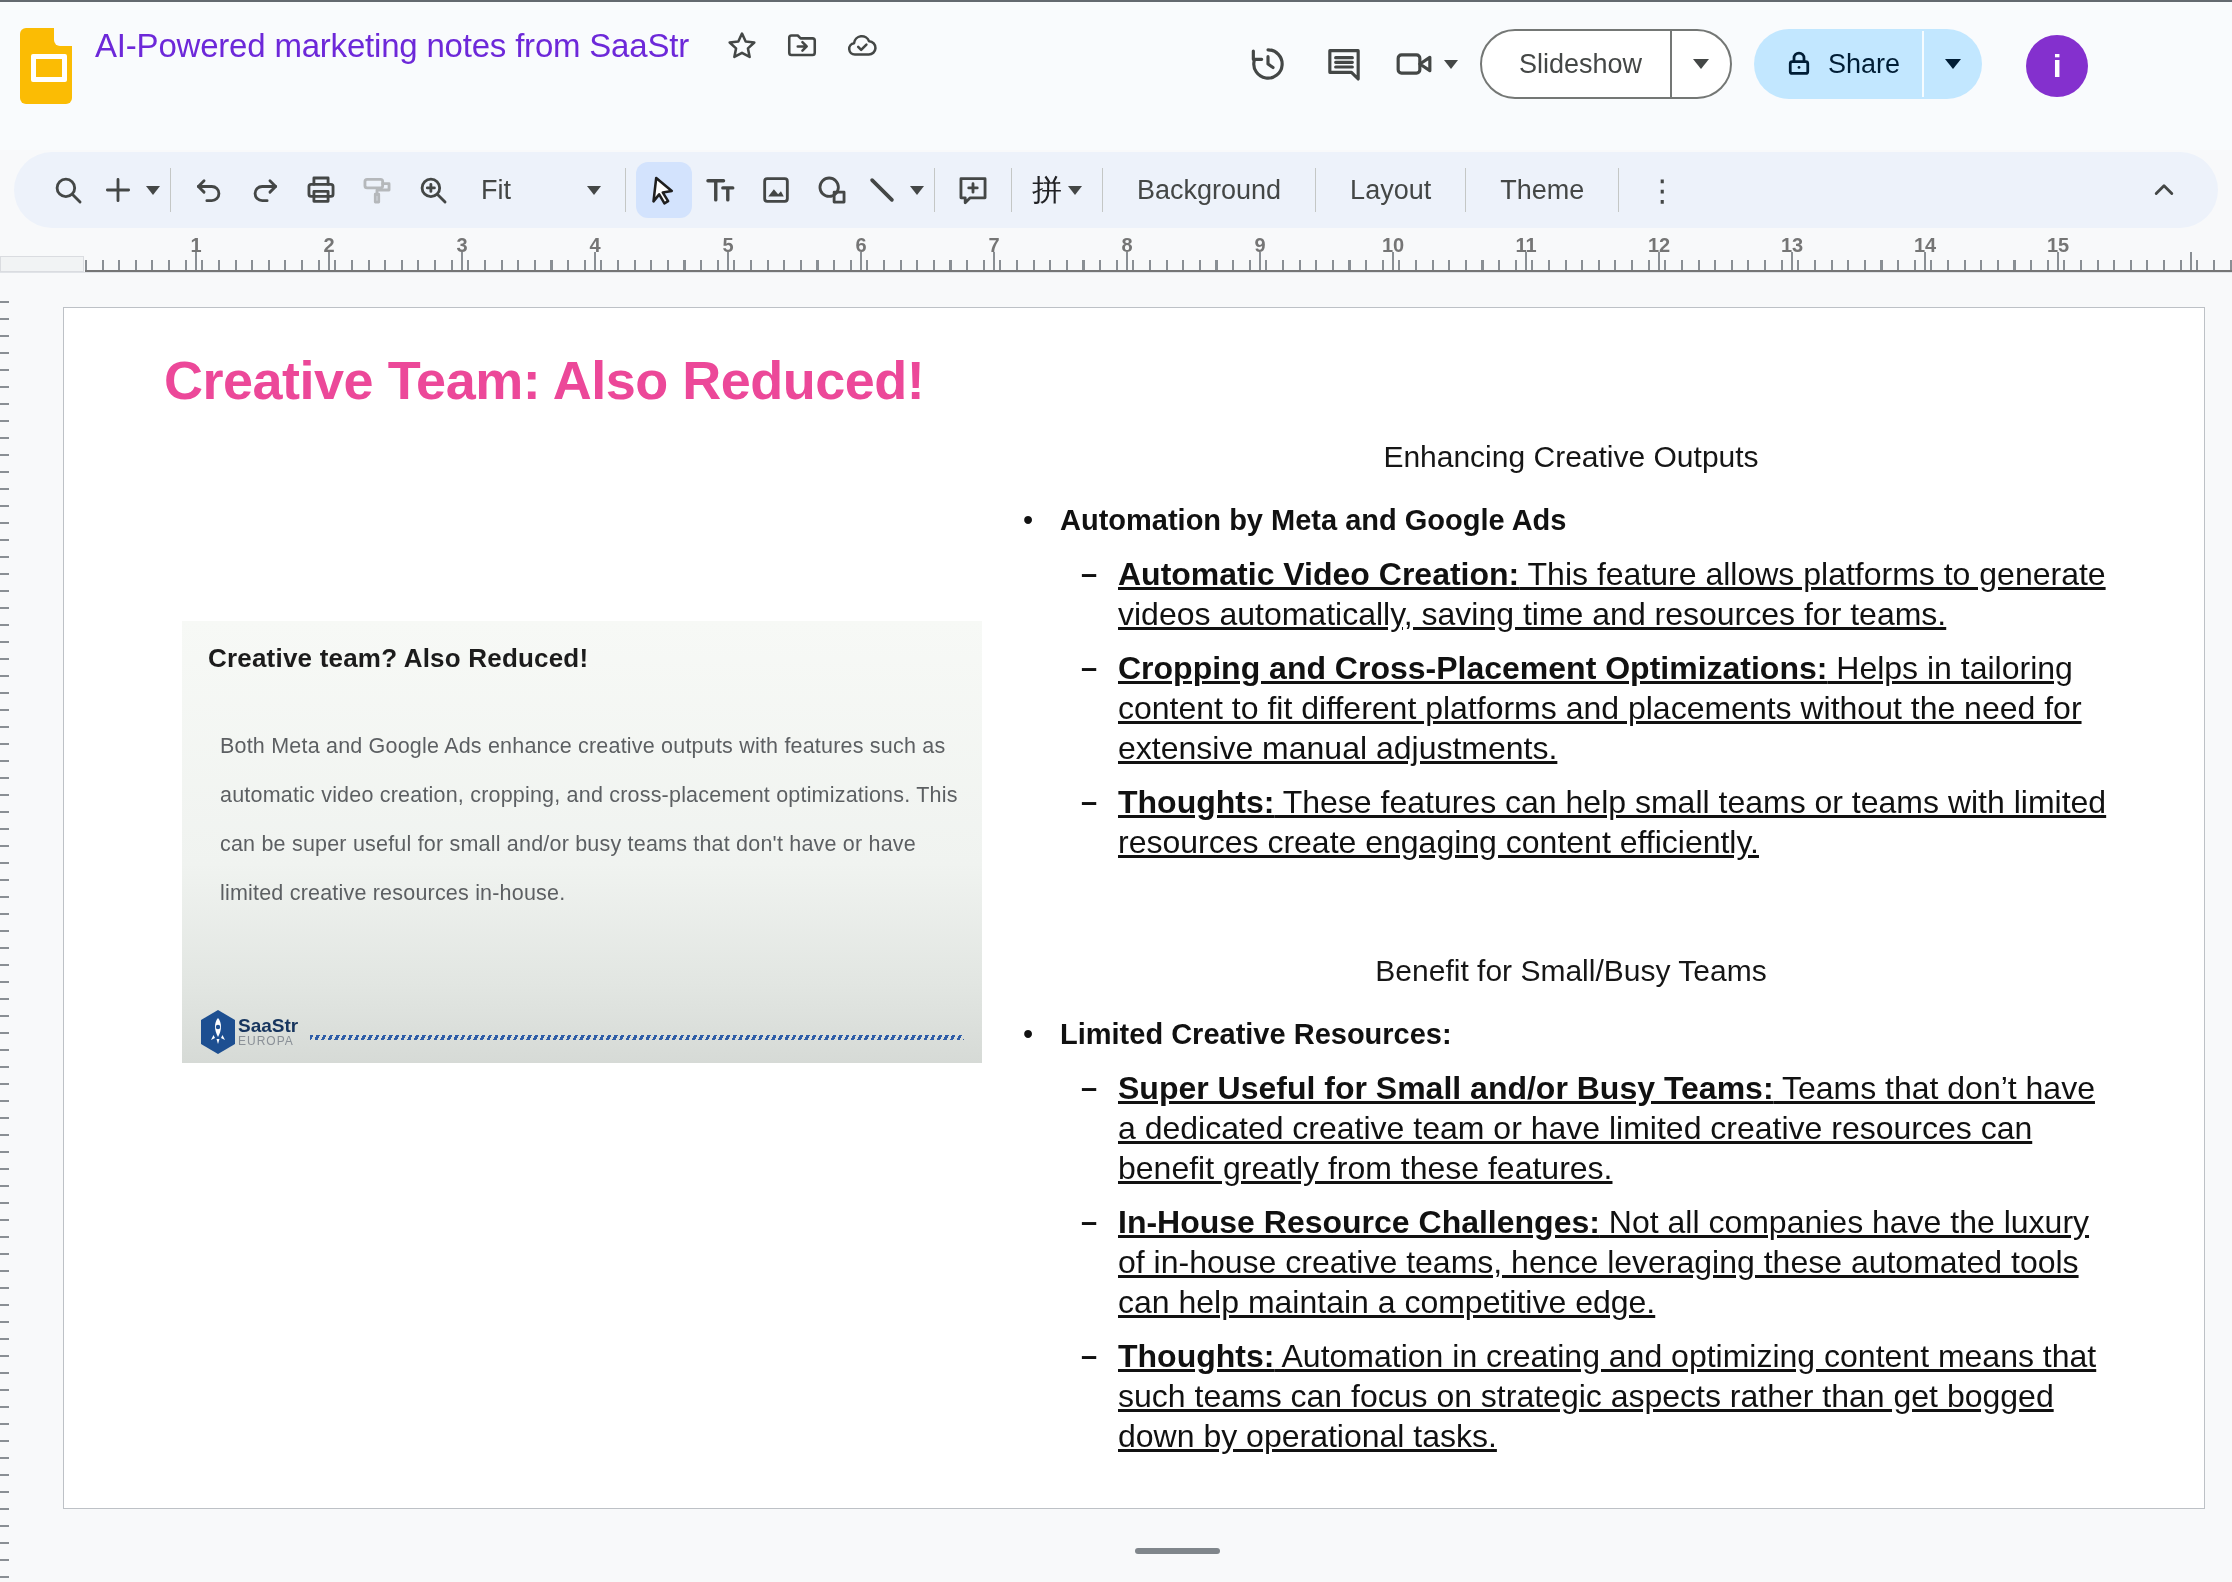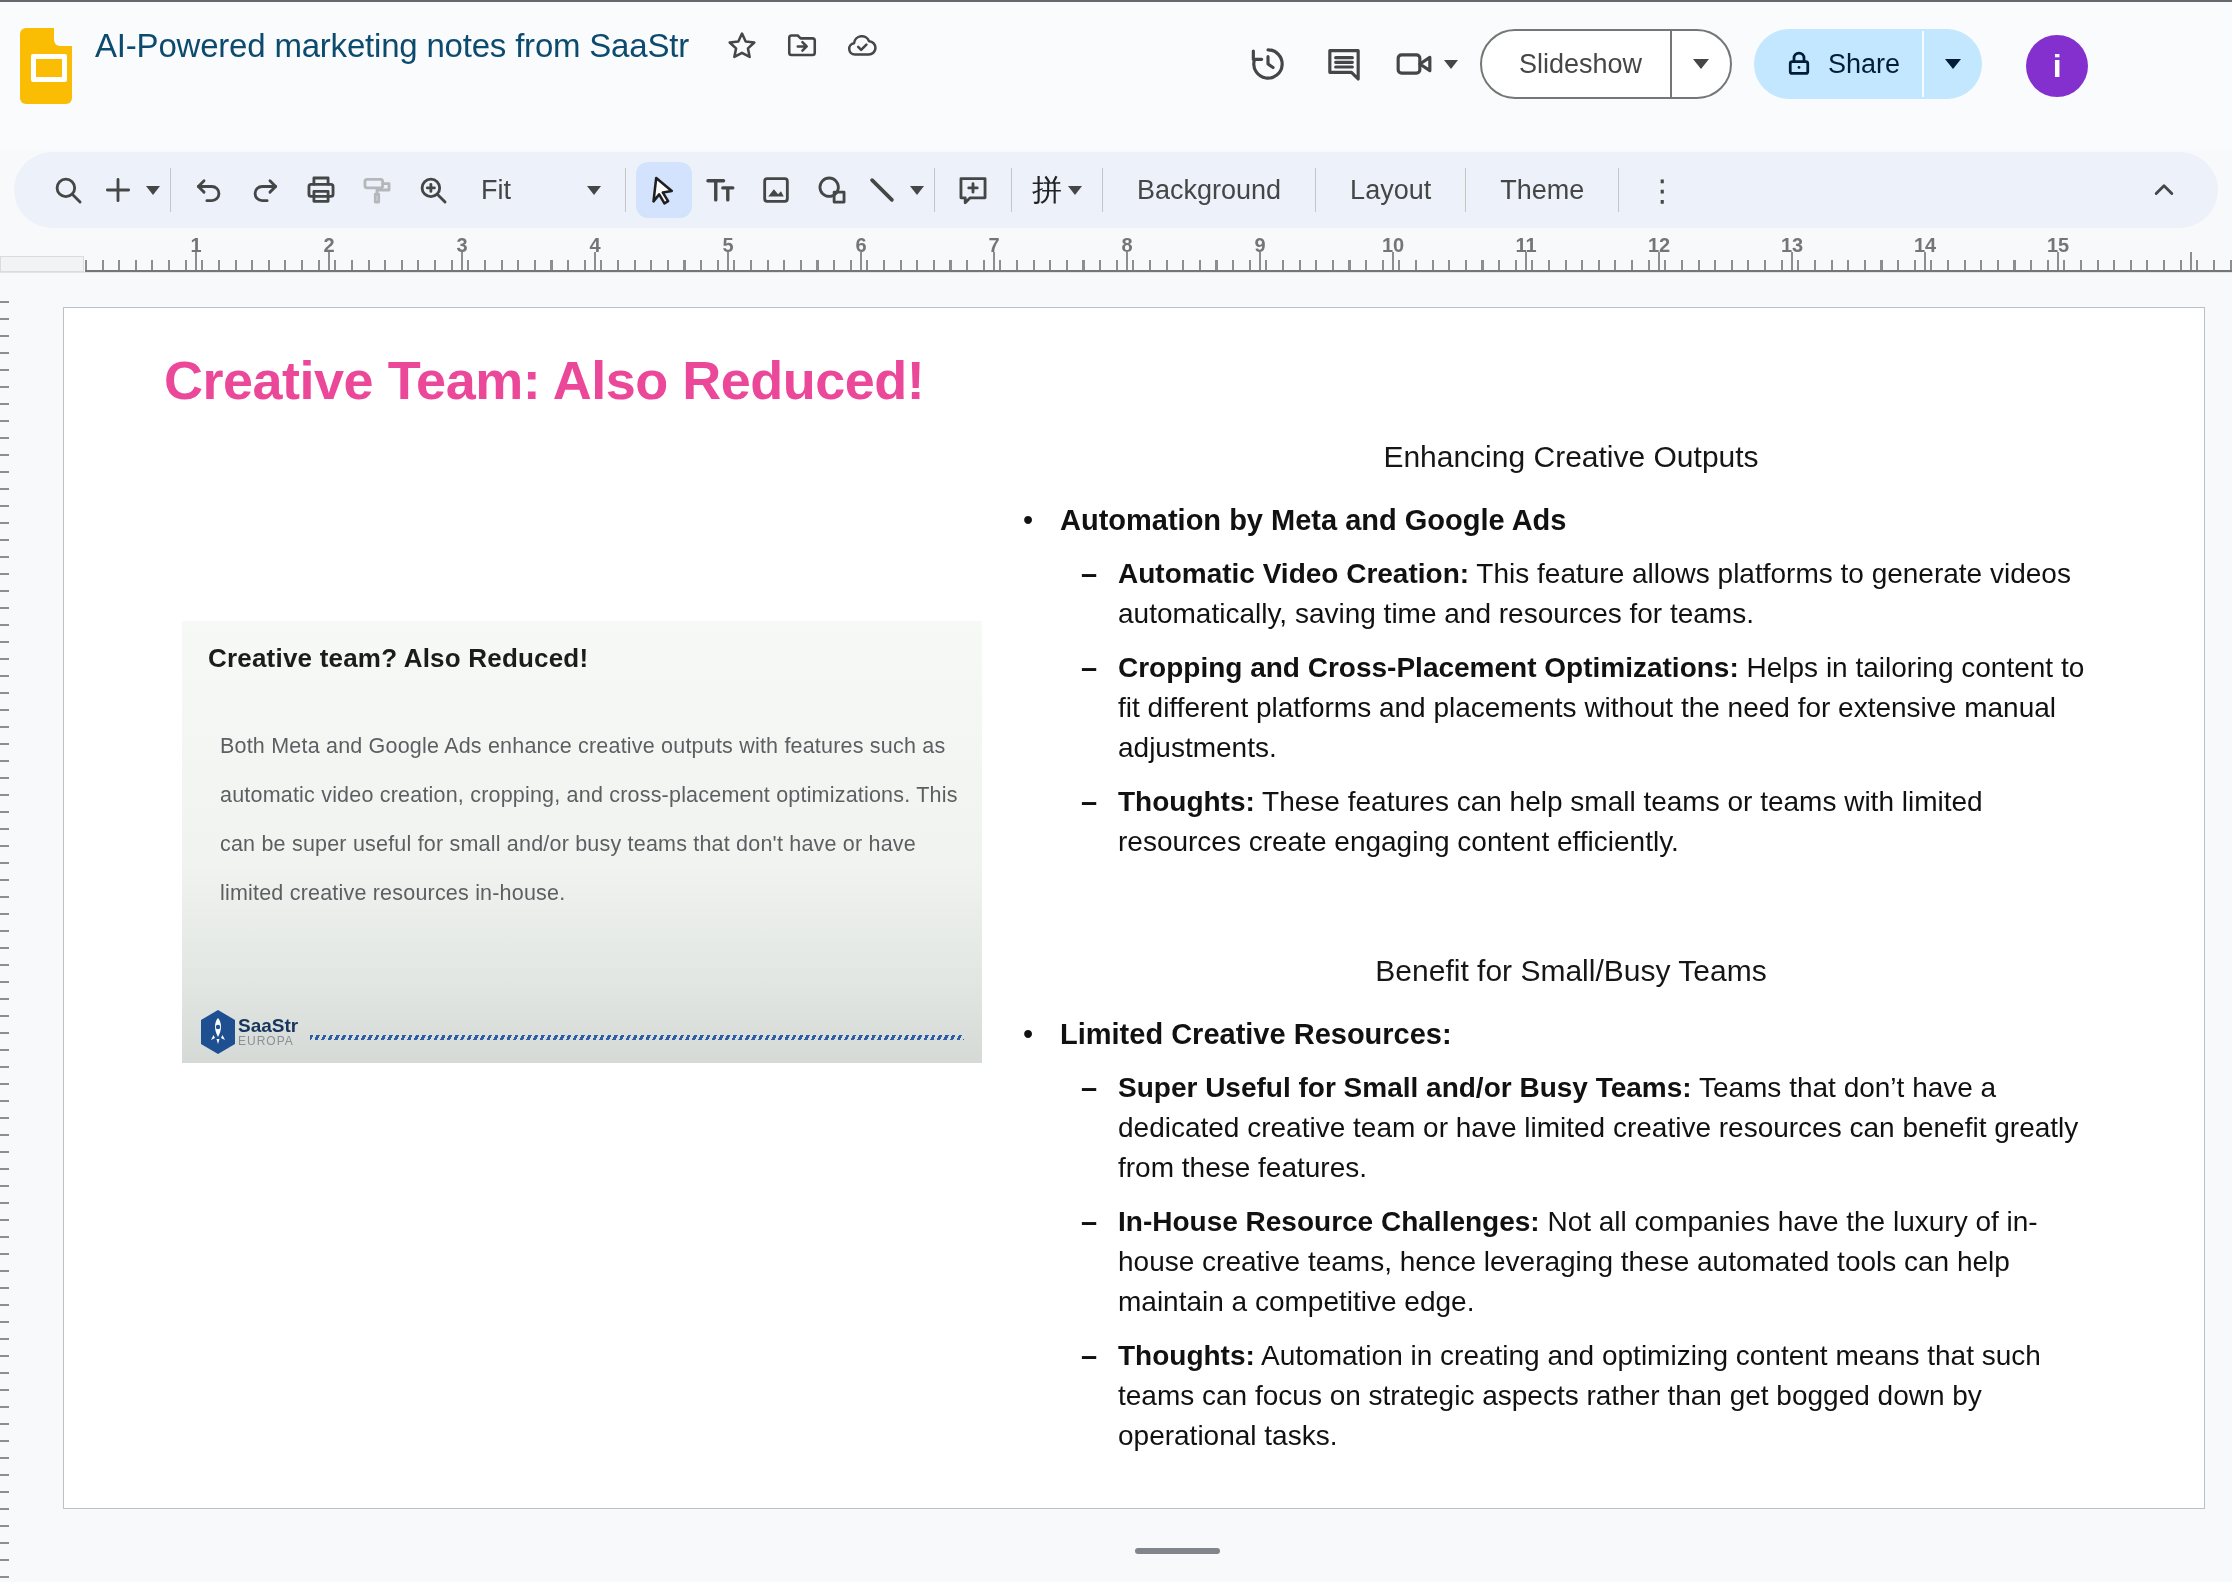--- a/index.html
+++ b/index.html
@@ -8,21 +8,21 @@
   .topline{position:absolute;top:0;left:0;width:2232px;height:2px;background:#646a70;}
 
   
   .header{position:absolute;top:2px;left:0;width:2232px;height:148px;background:#f9fbfd;}
   .logo{position:absolute;left:20px;top:26px;width:52px;height:76px;background:#fbbc04;border-radius:6px;}
   .logo:before{content:"";position:absolute;right:0;top:0;width:18px;height:18px;background:#f9fbfd;
                border-bottom-left-radius:6px;}
   .logo:after{content:"";position:absolute;left:11px;top:26px;width:26px;height:18px;
               border:5px solid #fff;border-radius:2px;}
   .title-row{position:absolute;left:95px;top:22px;height:44px;display:flex;align-items:center;gap:26px;}
-  .doc-title{font-size:33px;color:#0c4a6e;letter-spacing:-0.2px;white-space:nowrap;margin-right:10px;}
+  .doc-title{font-size:33px;color:#6d28d9;letter-spacing:-0.2px;white-space:nowrap;margin-right:10px;}
   .hicon{width:34px;height:34px;stroke:#444746;fill:none;stroke-width:1.8;stroke-linecap:round;stroke-linejoin:round;}
   .menubar{position:absolute;left:97px;top:78px;display:flex;gap:44px;font-size:25px;color:#202124;}
   .menubar span{cursor:default;}
   .header-actions{position:absolute;top:24px;left:1230px;display:flex;align-items:center;}
   .acticon{width:40px;height:40px;stroke:#444746;fill:none;stroke-width:1.9;stroke-linecap:round;stroke-linejoin:round;}
   .act-btn{width:76px;height:76px;display:flex;align-items:center;justify-content:center;border-radius:50%;}
   .tri{width:0;height:0;border-left:8px solid transparent;border-right:8px solid transparent;
        border-top:10px solid #444746;}
   .cam-group{display:flex;align-items:center;gap:10px;margin:0 22px 0 12px;}
   .pill{height:70px;border-radius:35px;display:flex;align-items:center;box-sizing:border-box;}
@@ -92,21 +92,21 @@
 
   
   .rightcol{position:absolute;left:947px;top:132px;width:1120px;color:#111;}
   .sec-head{text-align:center;font-size:30px;color:#161616;margin:0 0 26px 0;font-weight:400;}
   .sec-head.second{margin-top:92px;}
   .b1{position:relative;margin:0 0 14px 0;min-height:40px;}
   .b1 .mark{position:absolute;left:12px;top:0;font-size:29px;line-height:40px;}
   .b1 .txt{display:block;margin-left:49px;font-size:29px;line-height:40px;font-weight:700;}
   .sub{position:relative;margin:0 0 14px 0;}
   .sub .mark{position:absolute;left:70px;top:0;font-size:29px;line-height:40px;font-weight:700;}
-  .sub p{margin:0 0 0 107px;width:992px;font-size:28px;line-height:40px;}
+  .sub p{margin:0 0 0 107px;width:992px;font-size:32px;line-height:40px;text-decoration:underline;}
   .sub b{font-weight:700;}
 
   .notes-handle{position:absolute;left:1135px;top:1275px;width:85px;height:6px;border-radius:3px;background:#80868b;}
 </style>
 </head>
 <body>
 
 <div class="topline"></div>
 
 <div class="header">

